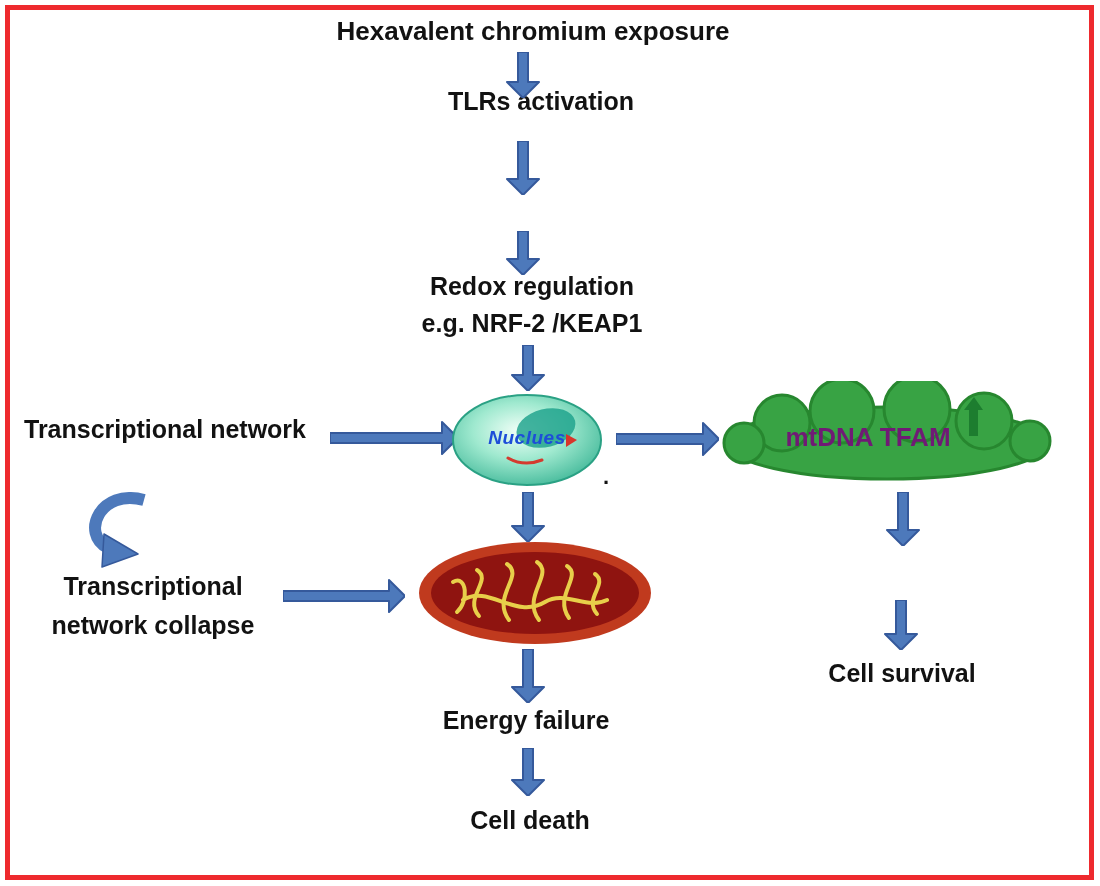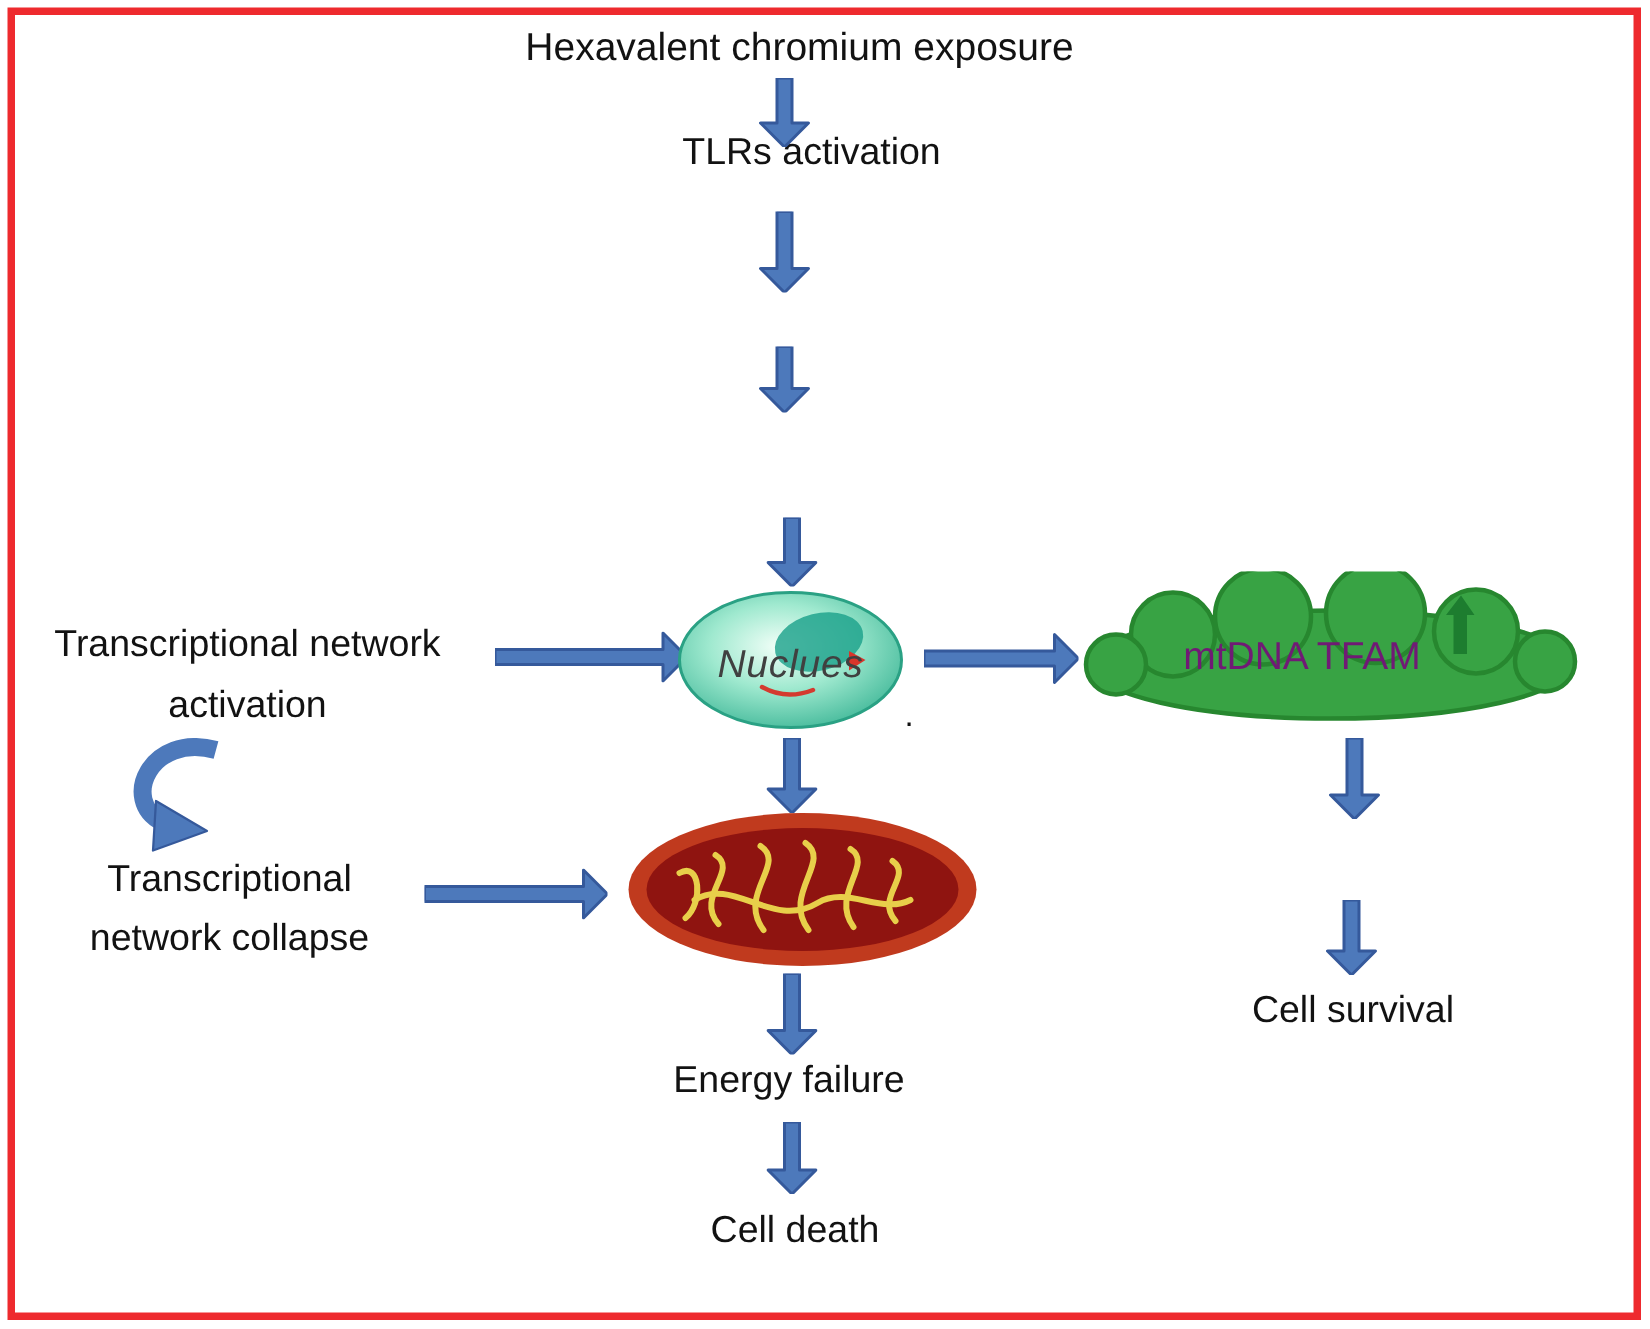--- a/index.html
+++ b/index.html
@@ -12,21 +12,21 @@
   }
   #frame{
     position:absolute;
     left:5px;top:5px;right:6px;bottom:6px;
     border:5px solid #ee2a2e;
     pointer-events:none;
   }
   .lbl{
     position:absolute;
     transform:translateX(-50%);
-    font-weight:400;
+    font-weight:700;
     font-size:25px;
     color:#121212;
     white-space:nowrap;
     text-align:center;
   }
   .lbl div{white-space:nowrap;}
   .abs{position:absolute;}
 
   
   .p-exposure{left:533px;top:16px;font-size:26px;}
@@ -35,22 +35,22 @@
   .p-redox{left:532px;top:268px;line-height:37px;}
   .p-activation{left:165px;top:409px;line-height:41px;}
   .p-collapse{left:153px;top:567px;line-height:39px;}
   .p-energy{left:526px;top:706px;}
   .p-death{left:530px;top:806px;}
   .p-biogenesis{left:926px;top:561px;}
   .p-survival{left:902px;top:659px;}
   .p-nucleus-label{
     left:527px;top:427px;
     font-style:italic;
-    font-size:26px;
-    color:#404040;
+    font-size:19px;
+    color:#1d4ed8;
     letter-spacing:0.5px;
   }
   .p-cloud-label{
     left:868px;top:422px;
     font-size:26px;
     color:#701a75;
   }
   .p-stray-dot{left:606px;top:464px;font-size:22px;}
 
   
@@ -74,26 +74,29 @@
   .cloud{left:722px;top:381px;}
 </style>
 </head>
 <body>
 
 <div id="canvas">
   <div id="frame"></div>
 
   <div class="lbl p-exposure">Hexavalent chromium exposure</div>
   <div class="lbl p-tlrs">TLRs activation</div>
+  <div class="lbl p-redox">
+    <div>Redox regulation</div>
+    <div>e.g. NRF-2 /KEAP1</div>
+  </div>
   <div class="lbl p-energy">Energy failure</div>
   <div class="lbl p-death">Cell death</div>
 
   <div class="lbl p-activation">
     <div>Transcriptional network</div>
-    <div>activation</div>
   </div>
   <div class="lbl p-collapse">
     <div>Transcriptional</div>
     <div>network collapse</div>
   </div>
 
   <div class="lbl p-survival">Cell survival</div>
 
   <svg class="abs a1" width="34" height="46">
     <polygon points="12,0 22,0 22,30 33,30 17,46 1,30 12,30" fill="#4d79bb" stroke="#35599b" stroke-width="2" stroke-linejoin="round"></polygon>

